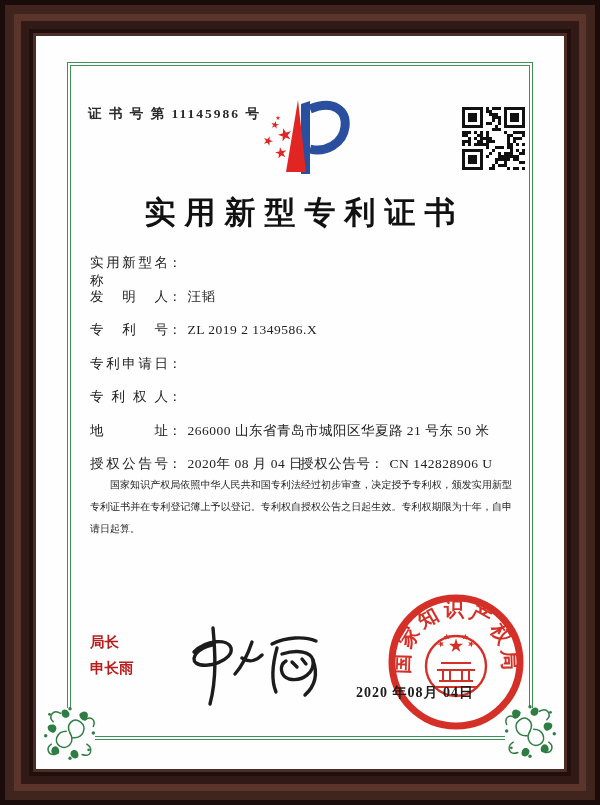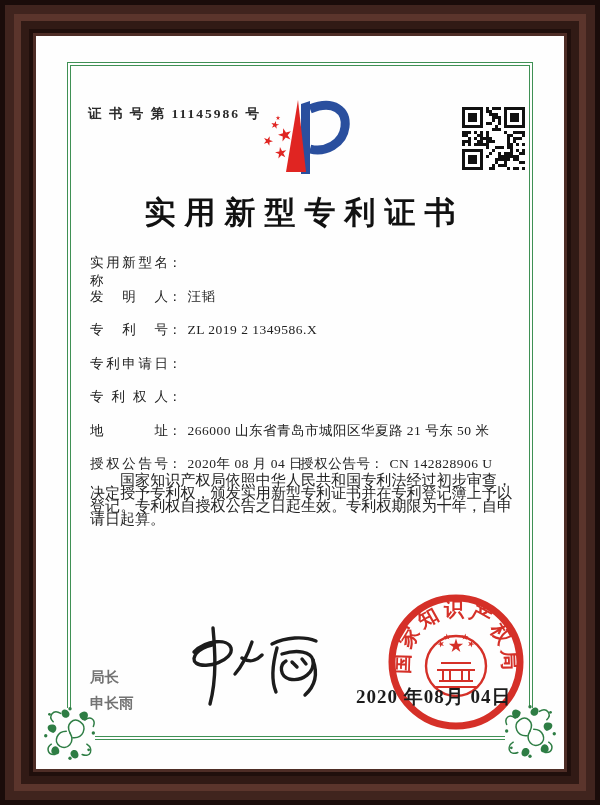--- a/index.html
+++ b/index.html
@@ -31,28 +31,28 @@
 
   .fields{position:absolute;left:54px;top:218px;width:430px;}
   .row{position:relative;display:flex;align-items:baseline;height:33.5px;font-size:13.5px;font-weight:400;color:#222;}
   .row.last{height:30px;}
   .flabel{display:inline-block;width:78px;text-align:justify;text-align-last:justify;}
   .fcolon{display:inline-block;margin-right:6px;}
   .fvalue{letter-spacing:.5px;}
   .pair2{position:absolute;left:210px;top:0;display:flex;align-items:center;}
   .pair2 .flabel{width:70px;}
 
-  .bodytext{position:absolute;left:54px;top:438px;width:422px;font-size:15px;line-height:13px;
+  .bodytext{position:absolute;left:54px;top:438px;width:422px;font-size:10px;line-height:22px;
             color:#222;text-align:justify;}
   .bodytext p{margin:0;text-indent:2em;}
 
-  .bureau{position:absolute;left:54px;top:628px;font-size:14.5px;font-weight:600;color:#737373;line-height:26px;}
+  .bureau{position:absolute;left:54px;top:593px;font-size:14.5px;font-weight:600;color:#b91c1c;line-height:26px;}
   .signature{position:absolute;left:140px;top:580px;}
   .seal{position:absolute;left:350px;top:556px;opacity:.95;}
-  .sealdate{position:absolute;left:320px;top:648px;width:180px;font-size:19px;font-weight:bold;color:#1c1c1c;letter-spacing:1px;}
+  .sealdate{position:absolute;left:320px;top:648px;width:180px;font-size:14px;font-weight:bold;color:#1c1c1c;letter-spacing:1px;}
 </style>
 </head>
 <body>
 
 <div class="stage">
   <div class="f1">
       <div class="f2">
         <div class="f3">
           <div class="f4">
             <div class="f5">

